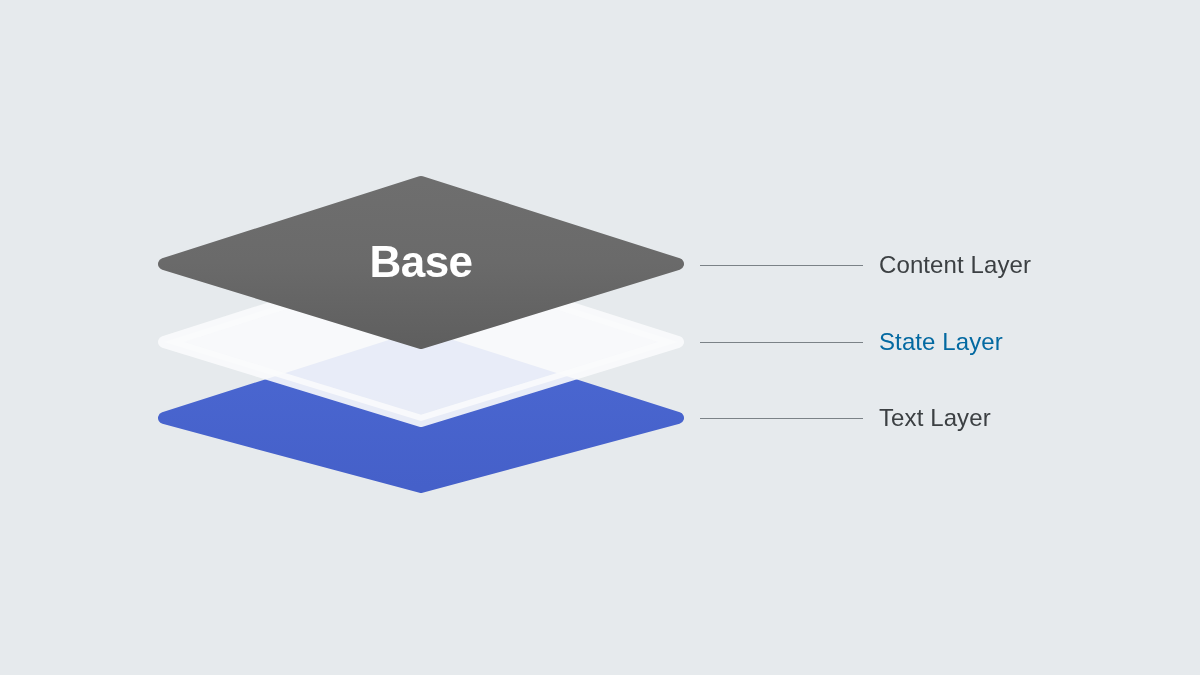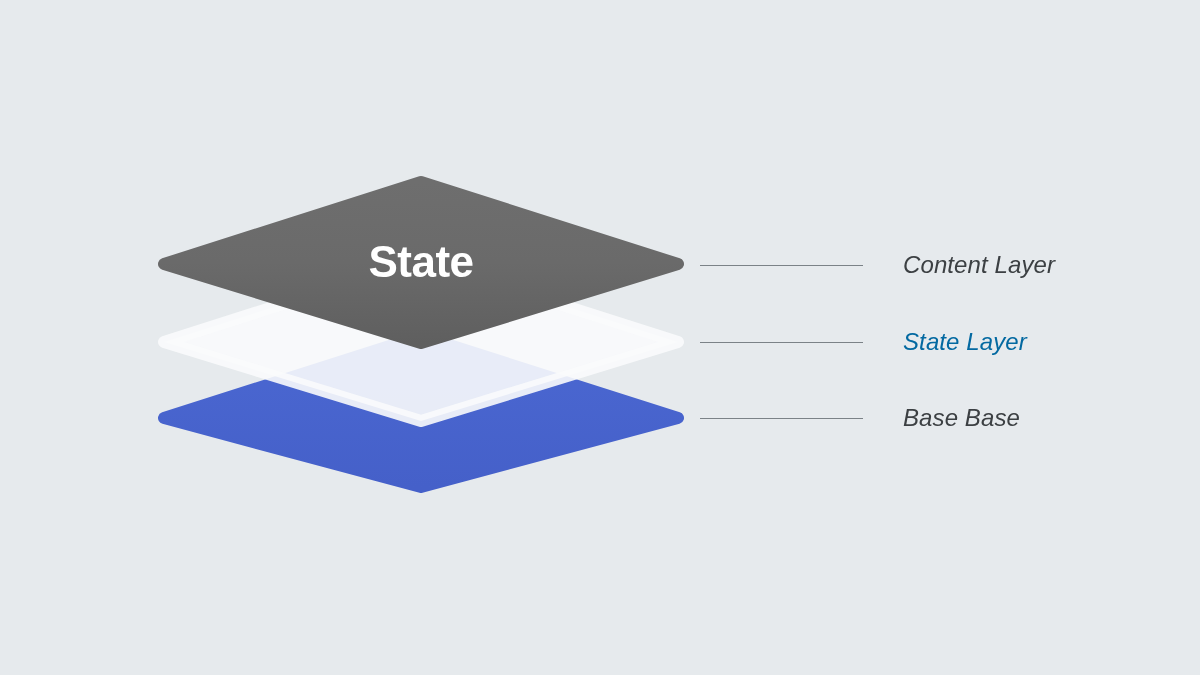--- a/index.html
+++ b/index.html
@@ -31,28 +31,27 @@
     display: flex;
     align-items: center;
     height: 30px;
   }
   .leader-line {
     width: 163px;
     height: 1px;
     background: #7b8287;
   }
   .caption-label {
-    margin-left: 40px;
+    margin-left: 16px;
     font-size: 24px;
     line-height: 30px;
     color: #3c4043;
     white-space: nowrap;
     font-weight: 400;
     letter-spacing: 0.1px;
-    font-style: italic;
   }
   #caption-content { left: 700px; top: 250px; }
   #caption-state   { left: 700px; top: 327px; }
   #caption-base    { left: 700px; top: 403px; }
 
   #text-overlay {
     position: absolute;
     left: 164px;
     top: 182px;
     width: 514px;
@@ -93,31 +92,31 @@
     </defs>
 
     <path d="M 421 336 L 678 418 L 421 487 L 164 418 Z" fill="url(#gradBase)" stroke="url(#gradBase)" stroke-width="12" stroke-linejoin="round"></path>
 
     <path d="M 421 260 L 678 342 L 421 421 L 164 342 Z" fill="#fafbfc" fill-opacity="0.9" stroke="#fafbfc" stroke-opacity="0.9" stroke-width="12" stroke-linejoin="round"></path>
 
     <path d="M 421 182 L 678 264 L 421 343 L 164 264 Z" fill="url(#gradContent)" stroke="url(#gradContent)" stroke-width="12" stroke-linejoin="round"></path>
   </svg>
 
   <div id="text-overlay">
-    <span class="sheet-text">State</span>
+    <span class="sheet-text">Base</span>
   </div>
 
   <div class="layer-caption" id="caption-content" style="left: 700px; top: 250px;">
     <span class="leader-line" style="width: 163px; background: rgb(123, 130, 135);"></span>
     <span class="caption-label" style="color: rgb(60, 64, 67); font-size: 24px;">Content Layer</span>
   </div>
 
   <div class="layer-caption" id="caption-state" style="left: 700px; top: 327px;">
     <span class="leader-line" style="width: 163px; background: rgb(123, 130, 135);"></span>
     <span class="caption-label" style="color: #0369a1; font-size: 24px;">State Layer</span>
   </div>
 
   <div class="layer-caption" id="caption-base" style="left: 700px; top: 403px;">
     <span class="leader-line" style="width: 163px; background: rgb(123, 130, 135);"></span>
-    <span class="caption-label" style="color: rgb(60, 64, 67); font-size: 24px;">Base Base</span>
+    <span class="caption-label" style="color: rgb(60, 64, 67); font-size: 24px;">Text Layer</span>
   </div>
 
 </div>
 
 </body></html>

